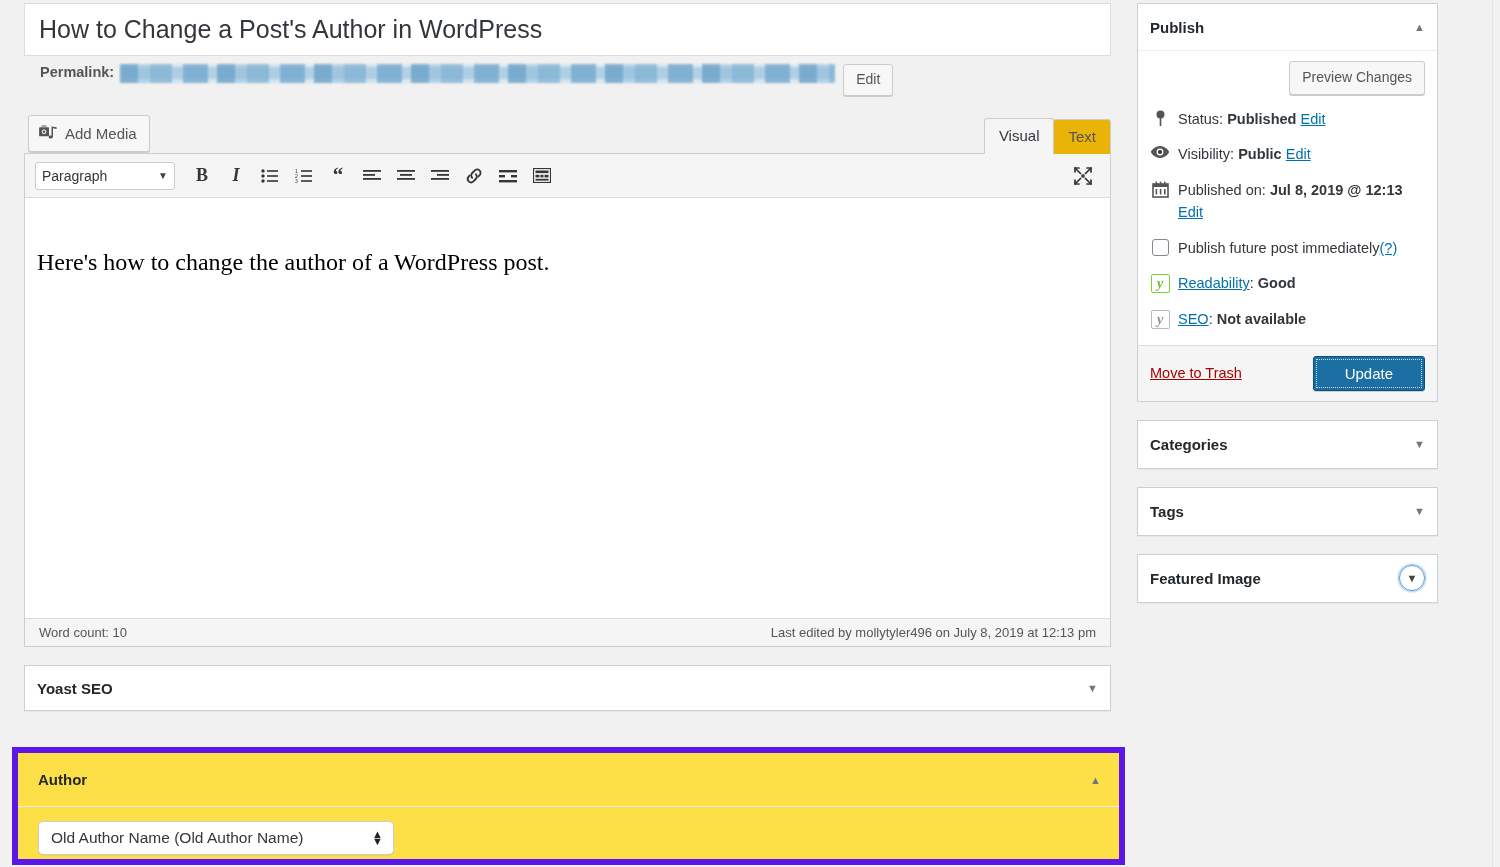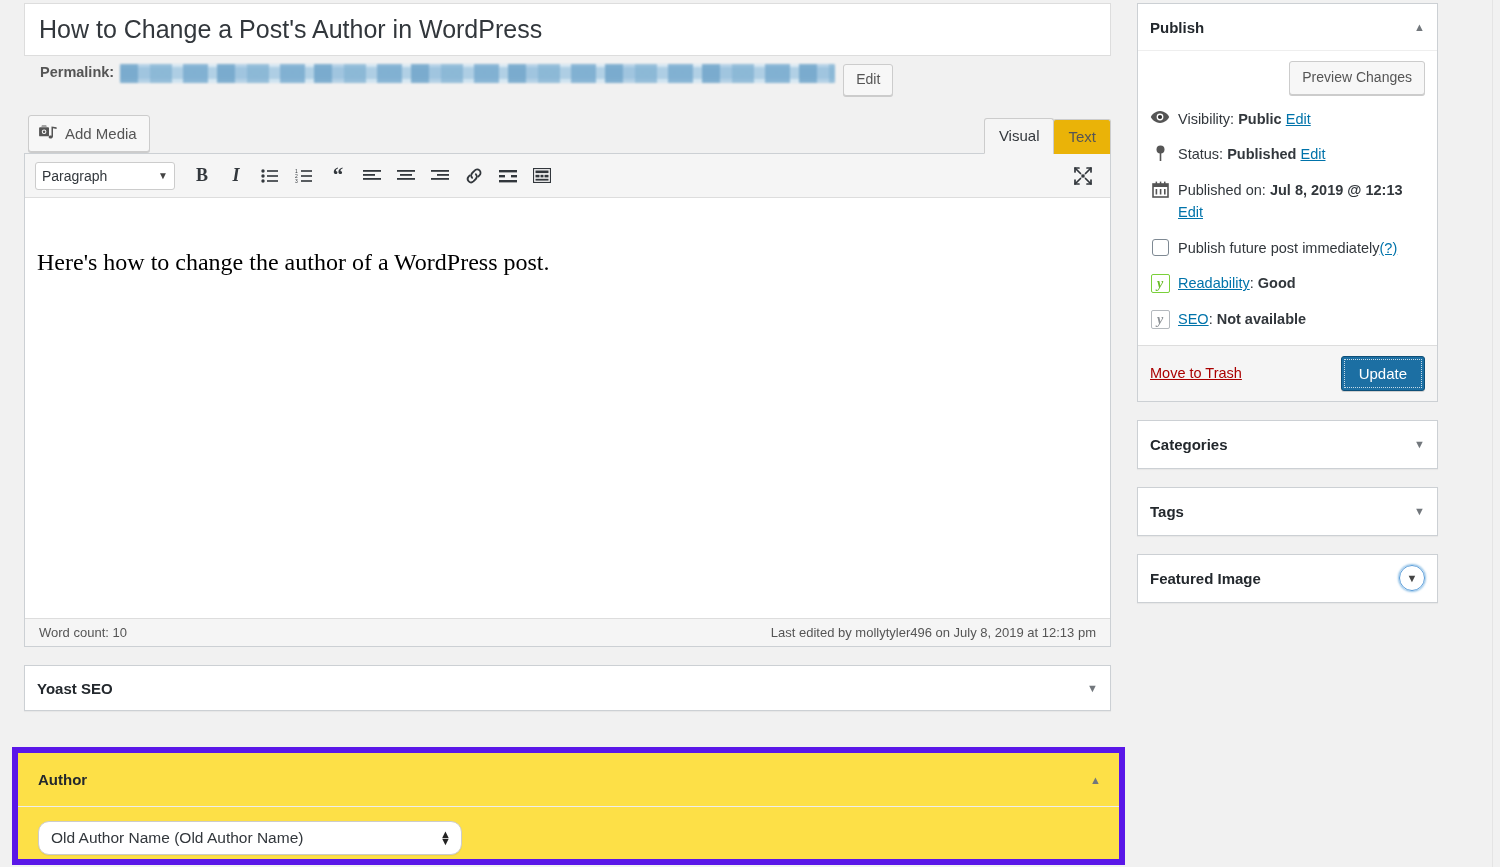--- a/index.html
+++ b/index.html
@@ -153,22 +153,22 @@
     padding: 0;
   }
   .author-inner { height: 100%; background: #fde047; }
   .author-head {
     display: flex; align-items: center; justify-content: space-between;
     height: 54px; padding: 0 18px 0 20px;
     border-bottom: 1px solid #eee;
   }
   .author-body { padding: 14px 20px; }
   .author-select {
-    width: 424px; height: 34px;
-    border: 1px solid #ccc; border-radius: 11px;
+    width: 356px; height: 34px;
+    border: 1px solid #ccc; border-radius: 5px;
     background: #fff;
     display: flex; align-items: center; justify-content: space-between;
     padding: 0 10px 0 12px; font-size: 15.5px; color: #32373c;
     cursor: pointer; box-shadow: 0 1px 1px rgba(0,0,0,.05);
   }
   .stepper { display: flex; flex-direction: column; line-height: .62; font-size: 11px; color: #222; }
 
   
   .col-side { position: absolute; left: 1137px; top: 3px; width: 301px; }
   .pub-panel { background: #fff; border: 1px solid #ccd0d4; }
@@ -198,21 +198,21 @@
   }
   .yoast-good { border: 1.5px solid #7ad03a; color: #6bbd2a; }
   .yoast-na { border: 1.5px solid #b4b9be; color: #8c9196; }
   .pub-foot {
     background: #f5f5f5; border-top: 1px solid #ddd;
     display: flex; align-items: center; justify-content: space-between;
     padding: 10px 12px; min-height: 56px;
   }
   .btn-update {
     background: #1c6fa3; border: 1px solid #0e4f78;
-    color: #fff; font-size: 15px; padding: 8px 17px;
+    color: #fff; font-size: 15px; padding: 8px 31px;
     border-radius: 3px; cursor: pointer;
     box-shadow: 0 1px 0 rgba(0,0,0,.15);
     font-family: "Liberation Sans", sans-serif;
     outline: 1px dotted rgba(255,255,255,.75); outline-offset: -4px;
   }
   .side-box { margin-top: 18px; }
   .side-head { height: 47px; }
   .circle-toggle {
     width: 26px; height: 26px; border-radius: 50%;
     border: 1px solid #5b9dd9;
@@ -402,43 +402,43 @@
         <span class="toggle-arrow">▲</span>
       </div>
 
       <div class="pub-inner">
         <div class="preview-row">
           <button class="btn btn-preview">Preview Changes</button>
         </div>
 
         <div class="pub-row">
           <span class="pub-ico">
+            <svg width="11" height="17" viewBox="0 0 11 17">
+              <circle cx="5.5" cy="4.5" r="4" fill="#555"></circle>
+              <rect x="4.7" y="7" width="1.6" height="9" fill="#555"></rect>
+            </svg>
+          </span>
+          <span>
+            <span>Status:</span>
+            <b>Published</b>
+            <span class="lnk">Edit</span>
+          </span>
+        </div>
+
+        <div class="pub-row">
+          <span class="pub-ico">
             <svg width="20" height="14" viewBox="0 0 20 14">
               <path d="M10 1C5 1 1.6 5.2.8 7c.8 1.8 4.2 6 9.2 6s8.4-4.2 9.2-6c-.8-1.8-4.2-6-9.2-6z" fill="#555"></path>
               <circle cx="10" cy="7" r="3.4" fill="#fff"></circle>
               <circle cx="10" cy="7" r="2.1" fill="#333"></circle>
             </svg>
           </span>
           <span>
             <span>Visibility:</span>
             <b>Public</b>
-            <span class="lnk">Edit</span>
-          </span>
-        </div>
-
-        <div class="pub-row">
-          <span class="pub-ico">
-            <svg width="11" height="17" viewBox="0 0 11 17">
-              <circle cx="5.5" cy="4.5" r="4" fill="#555"></circle>
-              <rect x="4.7" y="7" width="1.6" height="9" fill="#555"></rect>
-            </svg>
-          </span>
-          <span>
-            <span>Status:</span>
-            <b>Published</b>
             <span class="lnk">Edit</span>
           </span>
         </div>
 
         <div class="pub-row">
           <span class="pub-ico">
             <svg width="17" height="17" viewBox="0 0 17 17">
               <rect x="1" y="3" width="15" height="13" fill="none" stroke="#555" stroke-width="1.6"></rect>
               <rect x="1" y="3" width="15" height="3" fill="#555"></rect>
               <rect x="3.6" y="0.6" width="1.5" height="3" fill="#555"></rect>

